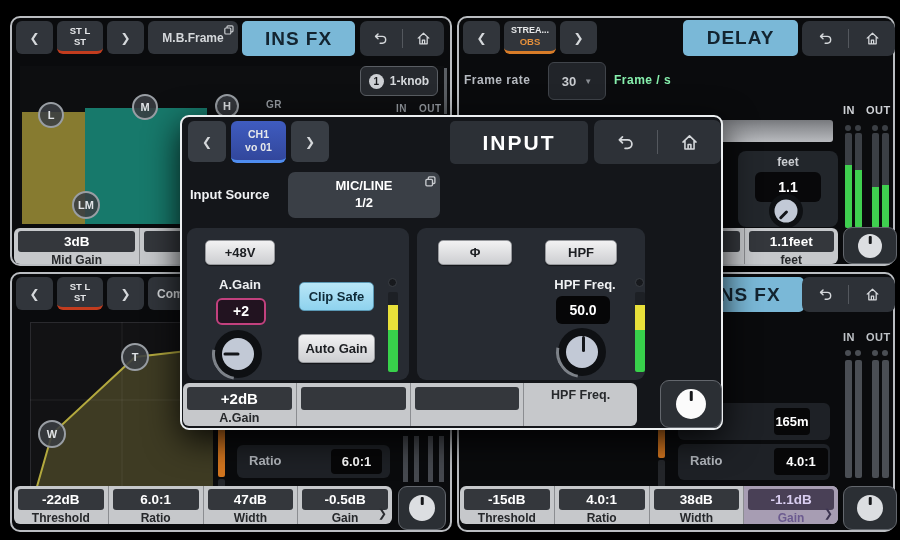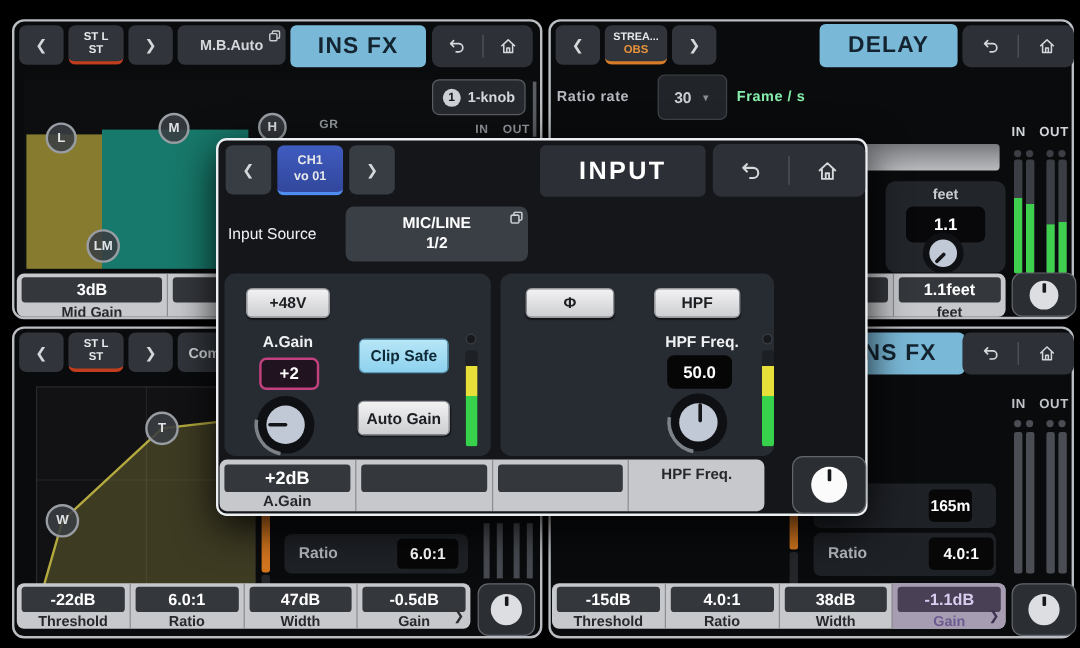--- a/index.html
+++ b/index.html
@@ -76,21 +76,21 @@
         <span>❮</span>
       </div>
     <div class="chbtn red" style="left:57px;top:21px;width:46px;height:33px">
       <span>ST L</span>
       <span>ST</span>
     </div>
     <div class="hbtn" style="left:107px;top:21px;width:37px;height:33px">
         <span>❯</span>
       </div>
     <div class="hbtn" style="left:148px;top:21px;width:90px;height:33px">
-      <span>M.B.Auto</span>
+      <span>M.B.Frame</span>
       <span class="copyic">
           <svg class="ic" width="10" height="10" viewBox="0 0 10 10">
             <rect x="3" y="0.8" width="6" height="6" rx="1" fill="none" stroke="#c9ccd0" stroke-width="1.2"></rect>
             <rect x="0.8" y="3" width="6" height="6" rx="1" fill="#31353b" stroke="#c9ccd0" stroke-width="1.2"></rect>
           </svg>
         </span>
     </div>
     <div class="titlebox" style="left:242px;top:21px;width:113px;height:35px">INS FX</div>
     <div class="navgrp" style="left:360px;top:21px;width:84px;height:35px">
       <span>
@@ -158,21 +158,21 @@
           </svg>
         </span>
       <div class="navdiv"></div>
       <span>
           <svg class="ic" viewBox="0 0 24 24" width="17" height="17">
             <path d="M4.5 11.5 L12 4.5 L19.5 11.5 M6.8 10 V19.5 H17.2 V10 M10.4 19.5 V14.2 H13.6 V19.5" fill="none" stroke="#d5d8db" stroke-width="1.8" stroke-linejoin="round" stroke-linecap="round"></path>
           </svg>
         </span>
     </div>
 
-    <span class="lbl" style="left:464px;top:73px;font-size:12px;color:#b6bac0">Ratio rate</span>
+    <span class="lbl" style="left:464px;top:73px;font-size:12px;color:#b6bac0">Frame rate</span>
     <div class="abs" style="left:548px;top:62px;width:58px;height:38px;background:#212429;border:1px solid #40444a;border-radius:6px;display:flex;align-items:center;justify-content:center;gap:8px">
       <span style="color:#c9ccd0;font-size:13px;font-weight:bold">30</span>
       <span style="color:#8a8e94;font-size:8px">▼</span>
     </div>
     <span class="lbl" style="left:614px;top:73px;font-size:12px;color:#86efac">Frame / s</span>
 
     <div class="abs" style="left:470px;top:120px;width:363px;height:22px;background:linear-gradient(180deg,#77797d 0%,#909296 35%,#b8babe 100%);border-radius:3px"></div>
 
     <div class="abs" style="left:738px;top:151px;width:100px;height:76px;background:#22262b;border-radius:8px">
       <div style="text-align:center;margin-top:4px;color:#c9ccd0;font-size:12px;font-weight:bold">feet</div>
@@ -374,21 +374,21 @@
           </svg>
         </span>
       <div class="navdiv"></div>
       <span>
           <svg class="ic" viewBox="0 0 24 24" width="21" height="21">
             <path d="M4.5 11.5 L12 4.5 L19.5 11.5 M6.8 10 V19.5 H17.2 V10 M10.4 19.5 V14.2 H13.6 V19.5" fill="none" stroke="#d5d8db" stroke-width="1.8" stroke-linejoin="round" stroke-linecap="round"></path>
           </svg>
         </span>
     </div>
 
-    <span style="position:absolute;left:190px;top:187px;color:#f0f2f4;font-size:13px;font-weight:normal">Input Source</span>
+    <span style="position:absolute;left:190px;top:187px;color:#f0f2f4;font-size:13px;font-weight:bold">Input Source</span>
     <div class="abs" style="left:288px;top:172px;width:152px;height:46px;background:#3a3f46;border-radius:7px;display:flex;flex-direction:column;align-items:center;justify-content:center;color:#fff;font-size:13px;font-weight:bold;line-height:1.3">
       <span>MIC/LINE</span>
       <span>1/2</span>
       <span class="copyic">
           <svg class="ic" width="11" height="11" viewBox="0 0 10 10">
             <rect x="3" y="0.8" width="6" height="6" rx="1" fill="none" stroke="#c9ccd0" stroke-width="1.2"></rect>
             <rect x="0.8" y="3" width="6" height="6" rx="1" fill="#3a3f46" stroke="#c9ccd0" stroke-width="1.2"></rect>
           </svg>
         </span>
     </div>

